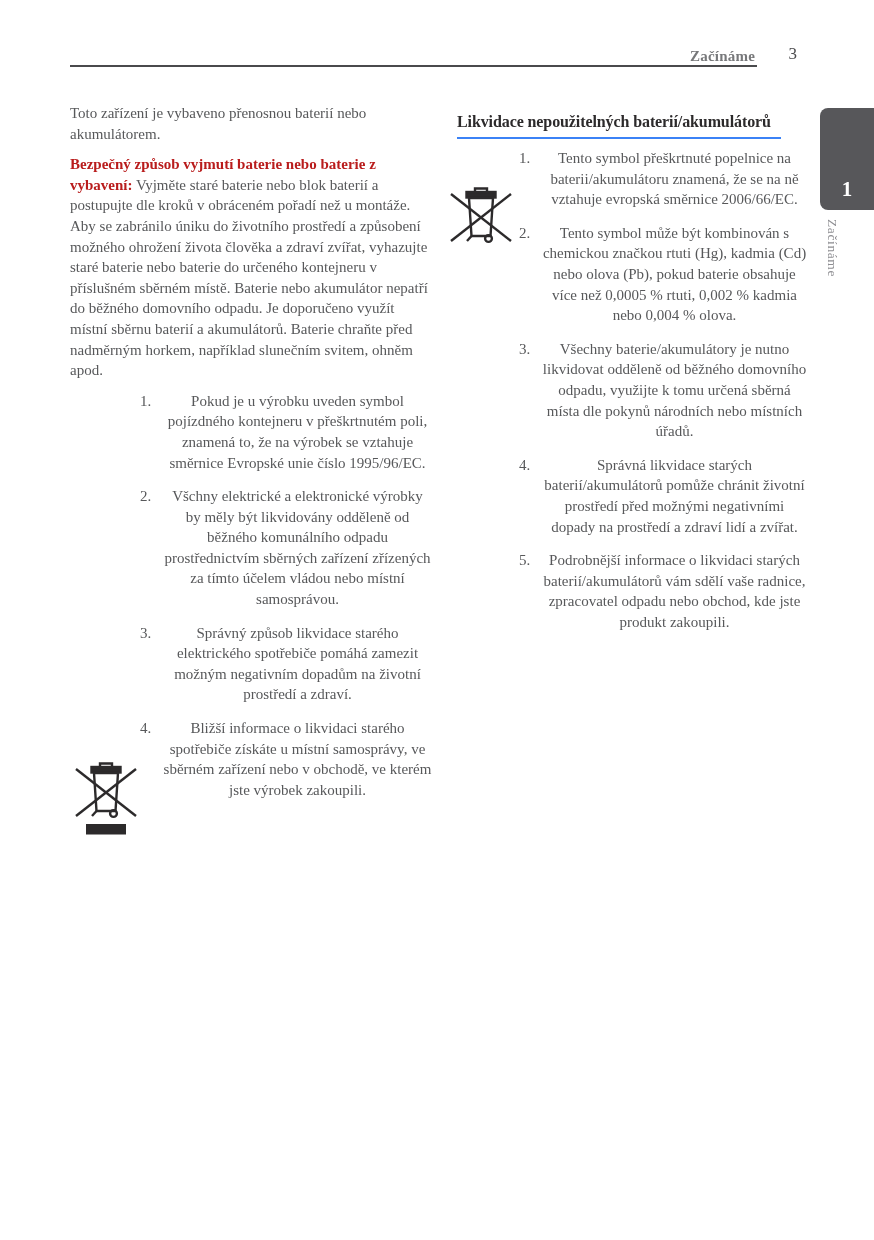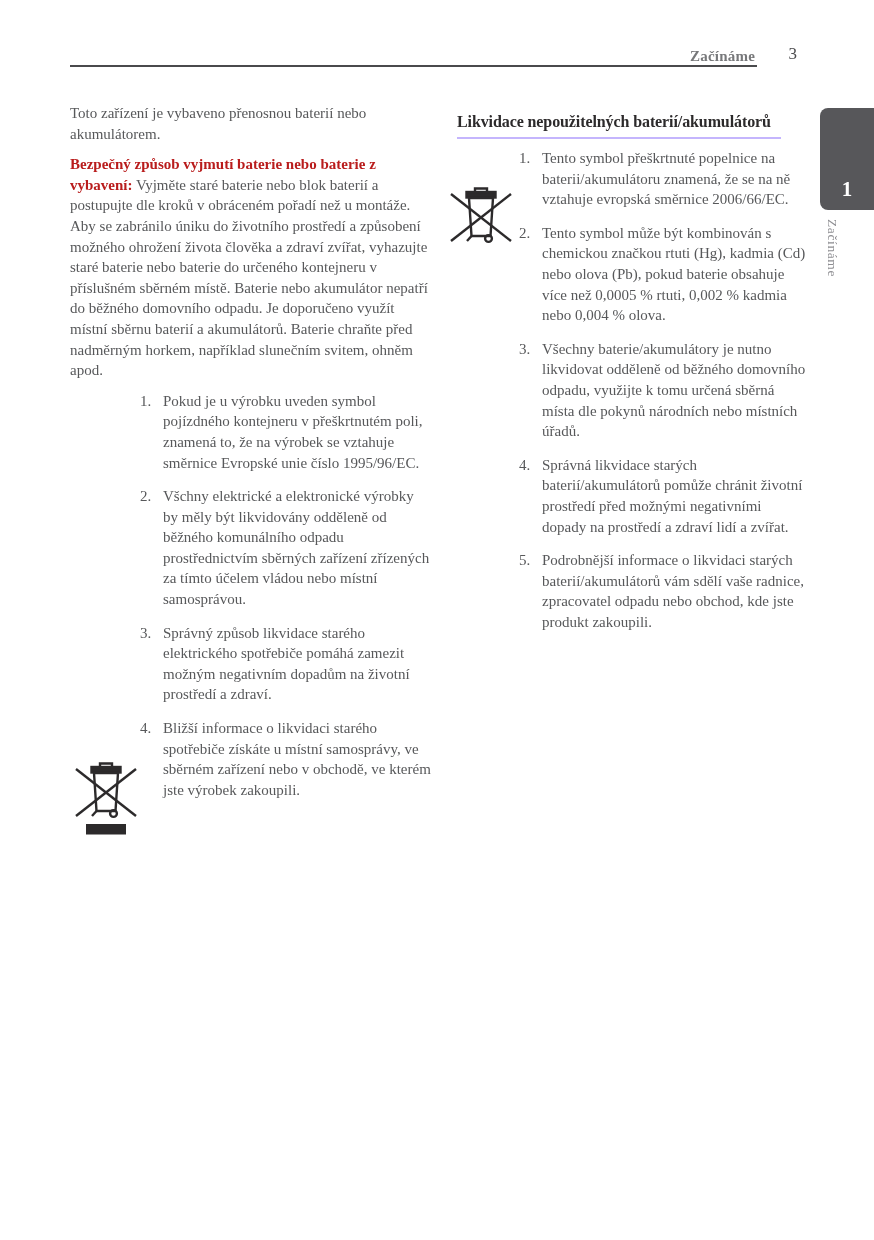--- a/index.html
+++ b/index.html
@@ -21,28 +21,28 @@
   }
   
   .col{position:absolute;top:0;}
   .col-left{left:70px;top:103px;width:363px;}
   .col-right{left:455px;top:112px;width:352px;}
   p{margin:0 0 10px 0;}
   .lead-bold{font-weight:bold;color:#b91c1c;}
   h2.sec{
     display:inline-block;margin:44px 0 0 10px;padding:0 10px 5px 0;
     font-size:16px;line-height:20px;font-weight:bold;color:#2c2a2b;
-    border-bottom:2px solid #c4b5fd;white-space:nowrap;letter-spacing:-0.1px;
+    border-bottom:2px solid #3b82f6;white-space:nowrap;letter-spacing:-0.1px;
   }
   .col-right h2.sec{margin:0 0 0 2px;}
   .list{margin-top:8px;padding-left:70px;position:relative;}
   .col-right .list{margin-top:9px;padding-left:64px;}
   .item{display:flex;margin-bottom:13px;}
   .item .num{flex:0 0 23px;}
-  .item .txt{flex:1 1 auto;}
+  .item .txt{flex:1 1 auto;text-align:center;}
   .col-left .item .txt{max-width:269px;}
   .col-right .item .txt{max-width:265px;}
   .weee{position:absolute;}
   .weee-left{left:4px;top:368px;}
   .weee-right{left:-6px;top:36px;}
   .weee svg{display:block;}
 </style>
 </head>
 <body>
 

